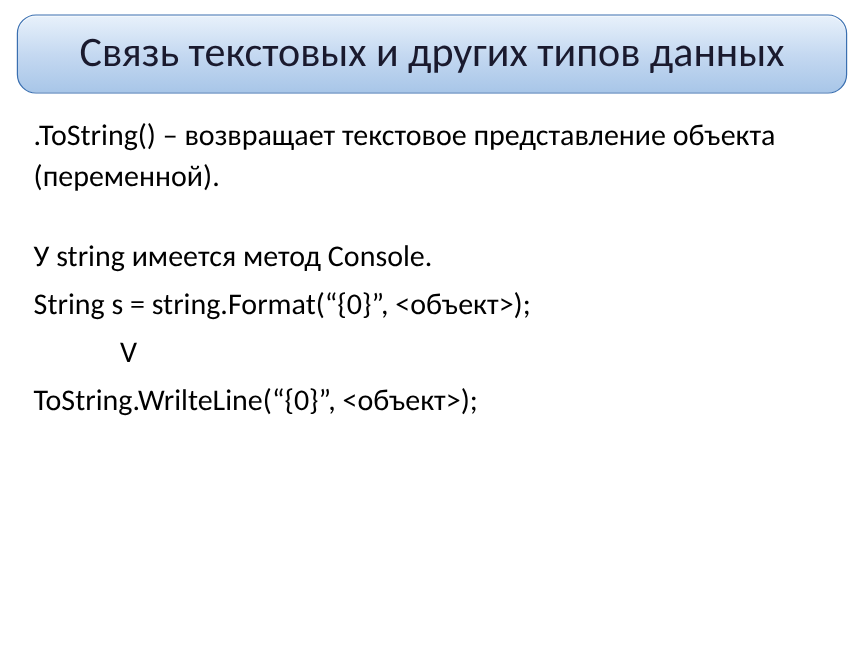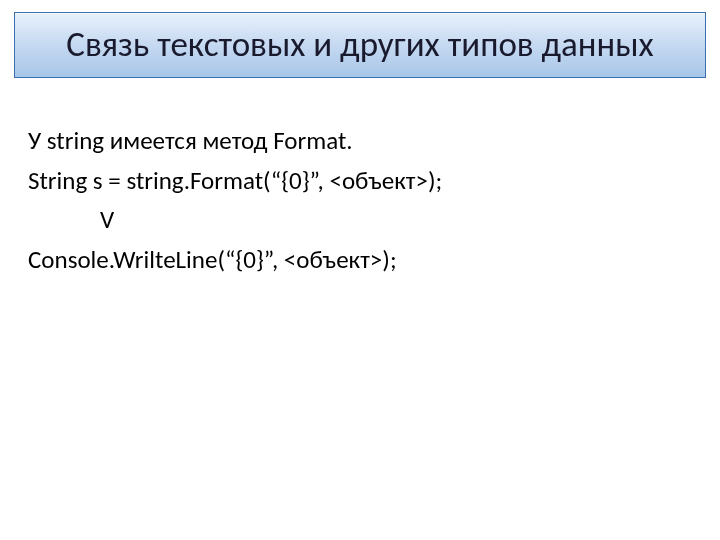--- a/index.html
+++ b/index.html
@@ -11,21 +11,21 @@
       overflow: hidden;
     }
     .slide {
       width: 100%;
       height: 100%;
       padding: 12px 14px;
     }
     .title-box {
       background: linear-gradient(to bottom, #e8f1fb 0%, #c5d9f1 50%, #a8c6e8 100%);
       border: 1px solid #3a6fb0;
-      border-radius: 0;
+      border-radius: 16px;
       padding: 10px 20px;
       text-align: center;
       margin-bottom: 18px;
       box-shadow: inset 0 1px 0 rgba(255,255,255,0.6);
     }
     .title-box h1 {
       font-size: 35px;
       font-weight: normal;
       color: #1a1a2e;
       line-height: 1.25;
@@ -44,19 +44,20 @@
     .indent { padding-left: 72px; }
   </style>
 </head>
 <body>
 
 <div class="slide">
   <div class="title-box">
     <h1>Связь текстовых и других типов данных</h1>
   </div>
   <div class="content">
+    <p>.ToString() – возвращает текстовое представление объекта (переменной).</p>
     <div class="gap"></div>
-    <p>У string имеется метод Format.</p>
+    <p>У string имеется метод Console.</p>
     <p><span class="bold">String</span><span> s = </span><span class="bold">string</span><span>.Format(“{0}”, &lt;объект&gt;);</span></p>
     <p class="indent bold">V</p>
-    <p><span class="bold">Console</span><span>.WrilteLine(“{0}”, &lt;объект&gt;);</span></p>
+    <p><span class="bold">ToString</span><span>.WrilteLine(“{0}”, &lt;объект&gt;);</span></p>
   </div>
 </div>
 
 </body></html>

